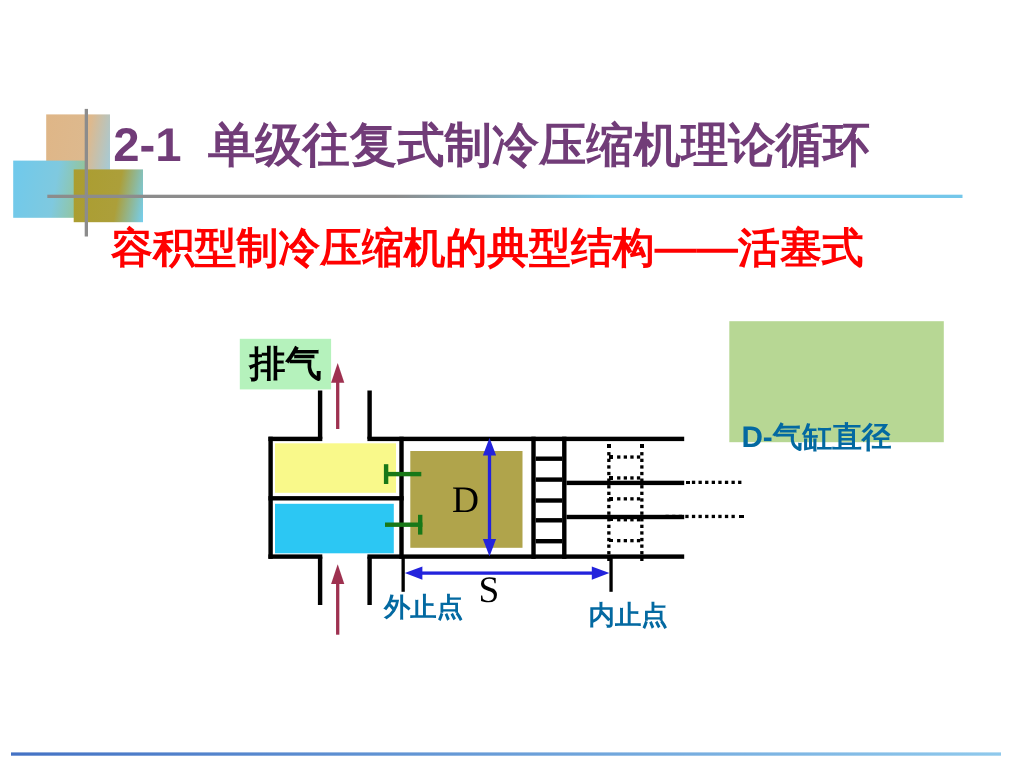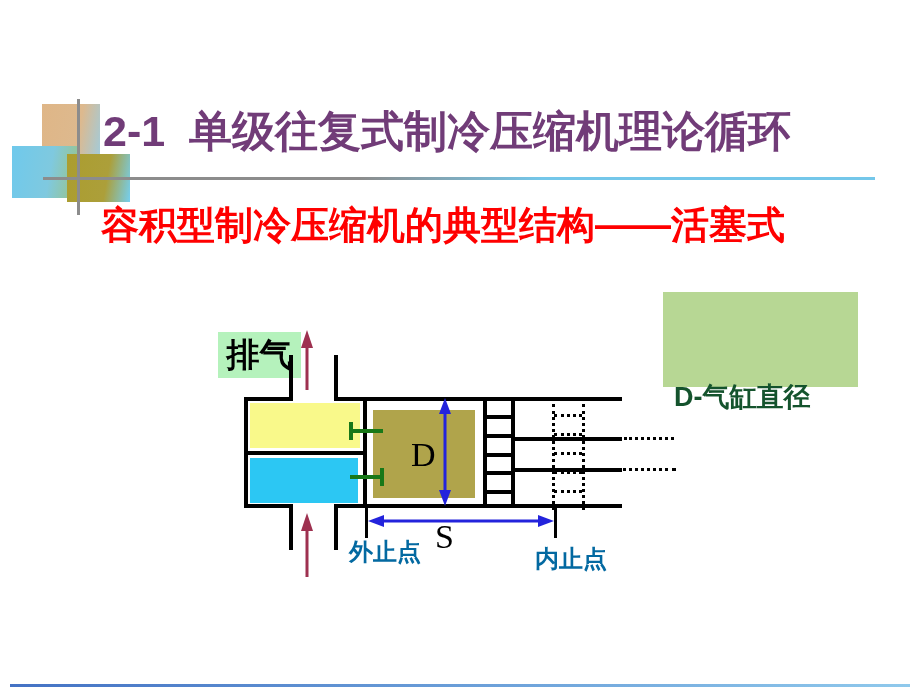--- a/index.html
+++ b/index.html
@@ -25,23 +25,23 @@
     background:linear-gradient(to right,#8C8C8C 0%,#8C8C8C 38%,#74C7EA 60%,#74C7EA 100%);}
   .bottom-rule{left:10px;top:684px;width:900px;height:3px;
     background:linear-gradient(to right,#4472C4 0%,#8FC9EC 100%);}
 
   .title{left:103px;top:103px;font-size:43px;font-weight:bold;color:#713C78;
     white-space:pre;letter-spacing:0;}
   .subtitle{left:101px;top:200px;font-size:38px;font-weight:bold;color:#FF0000;
     white-space:pre;letter-spacing:0;}
 
   .gas-label{display:flex;align-items:center;justify-content:center;
-    background:#B5F2BC;color:#000;font-weight:bold;font-size:33px;margin-top:24px;}
-  .legend-box{left:663px;top:292px;width:195px;height:95px;background:#B7D794;
-    color:#14532d;font-weight:bold;font-size:27px;line-height:39px;padding:8px 0 0 11px;
+    background:#B5F2BC;color:#000;font-weight:bold;font-size:33px;}
+  .legend-box{left:663px;top:292px;width:195px;height:110px;background:#B7D794;
+    color:#0369a1;font-weight:bold;font-size:27px;line-height:39px;padding:8px 0 0 11px;
     box-sizing:border-box;white-space:pre;}
   .dead-label{font-size:24px;font-weight:bold;color:#0369a1;white-space:pre;}
   .dim-label{font-family:"Liberation Serif","DejaVu Serif",serif;font-size:34px;color:#000;}
 
   .chamber-yellow{left:250px;top:403px;width:110px;height:45px;background:#F9F98A;}
   .chamber-cyan{left:250px;top:458px;width:108px;height:45px;background:#2CC7F3;}
   .piston{left:373px;top:410px;width:102px;height:88px;background:#B0A44B;}
   .valve{position:absolute;background:#187818;}
 </style>
 </head>

